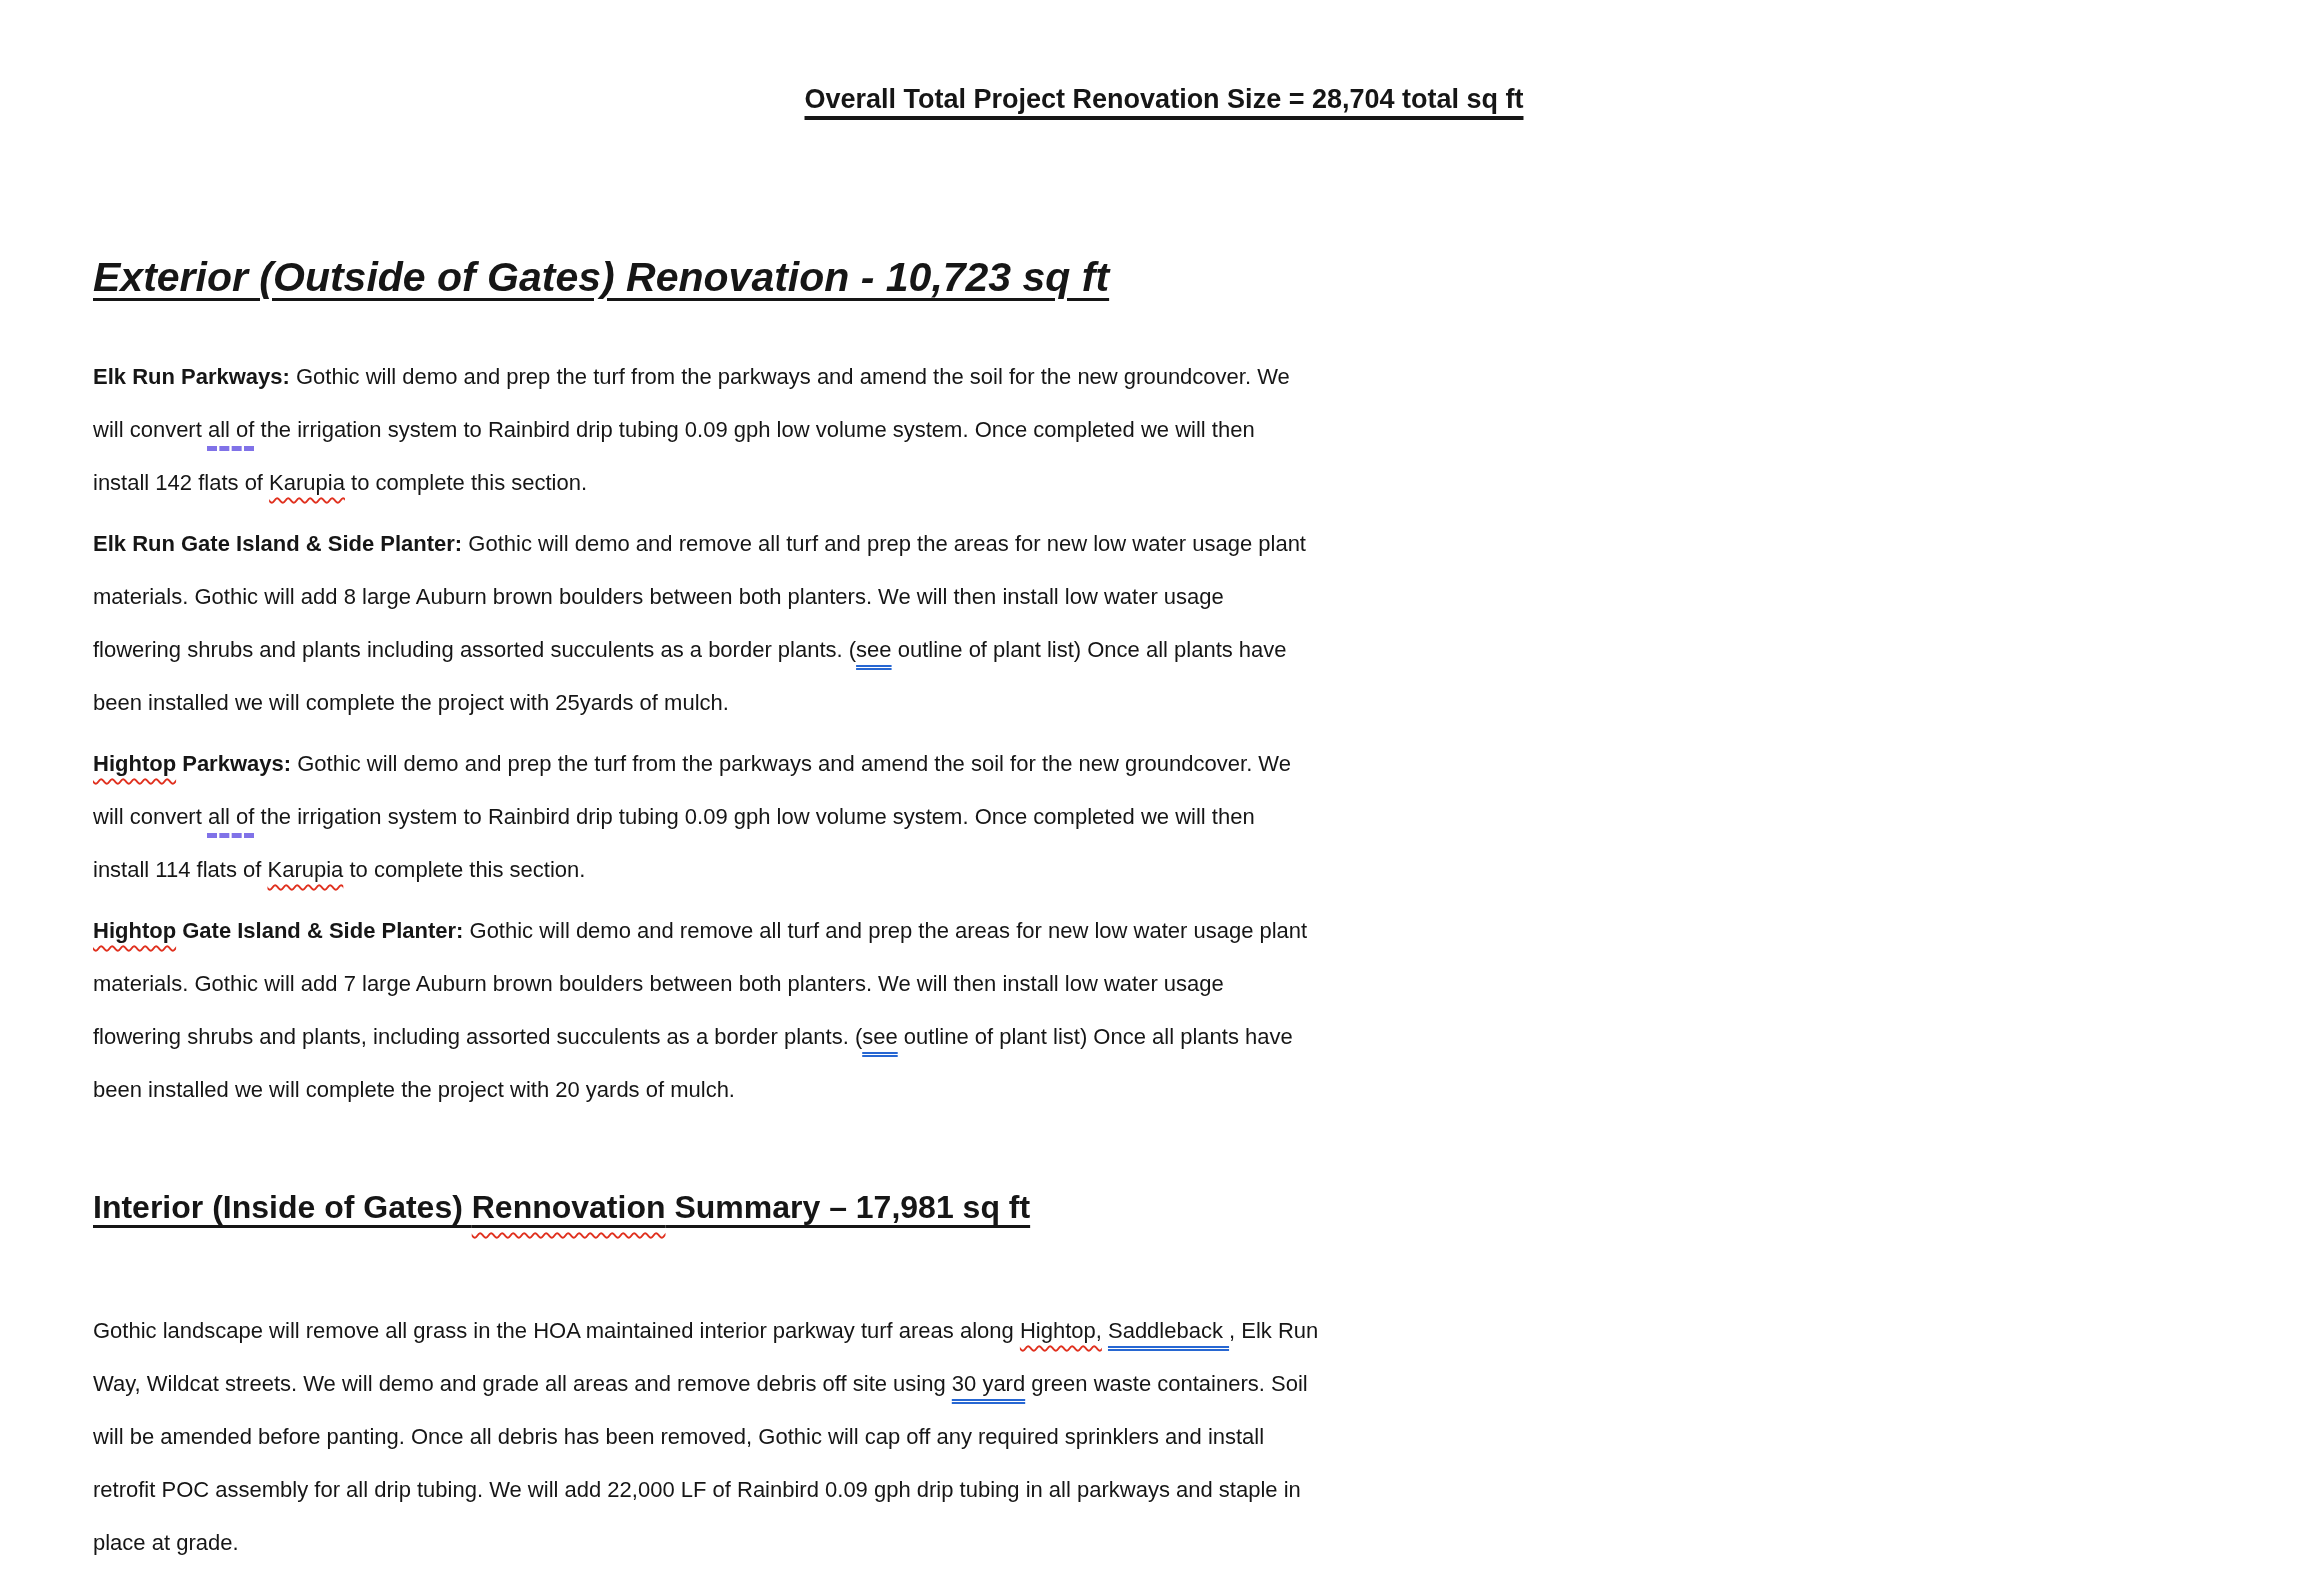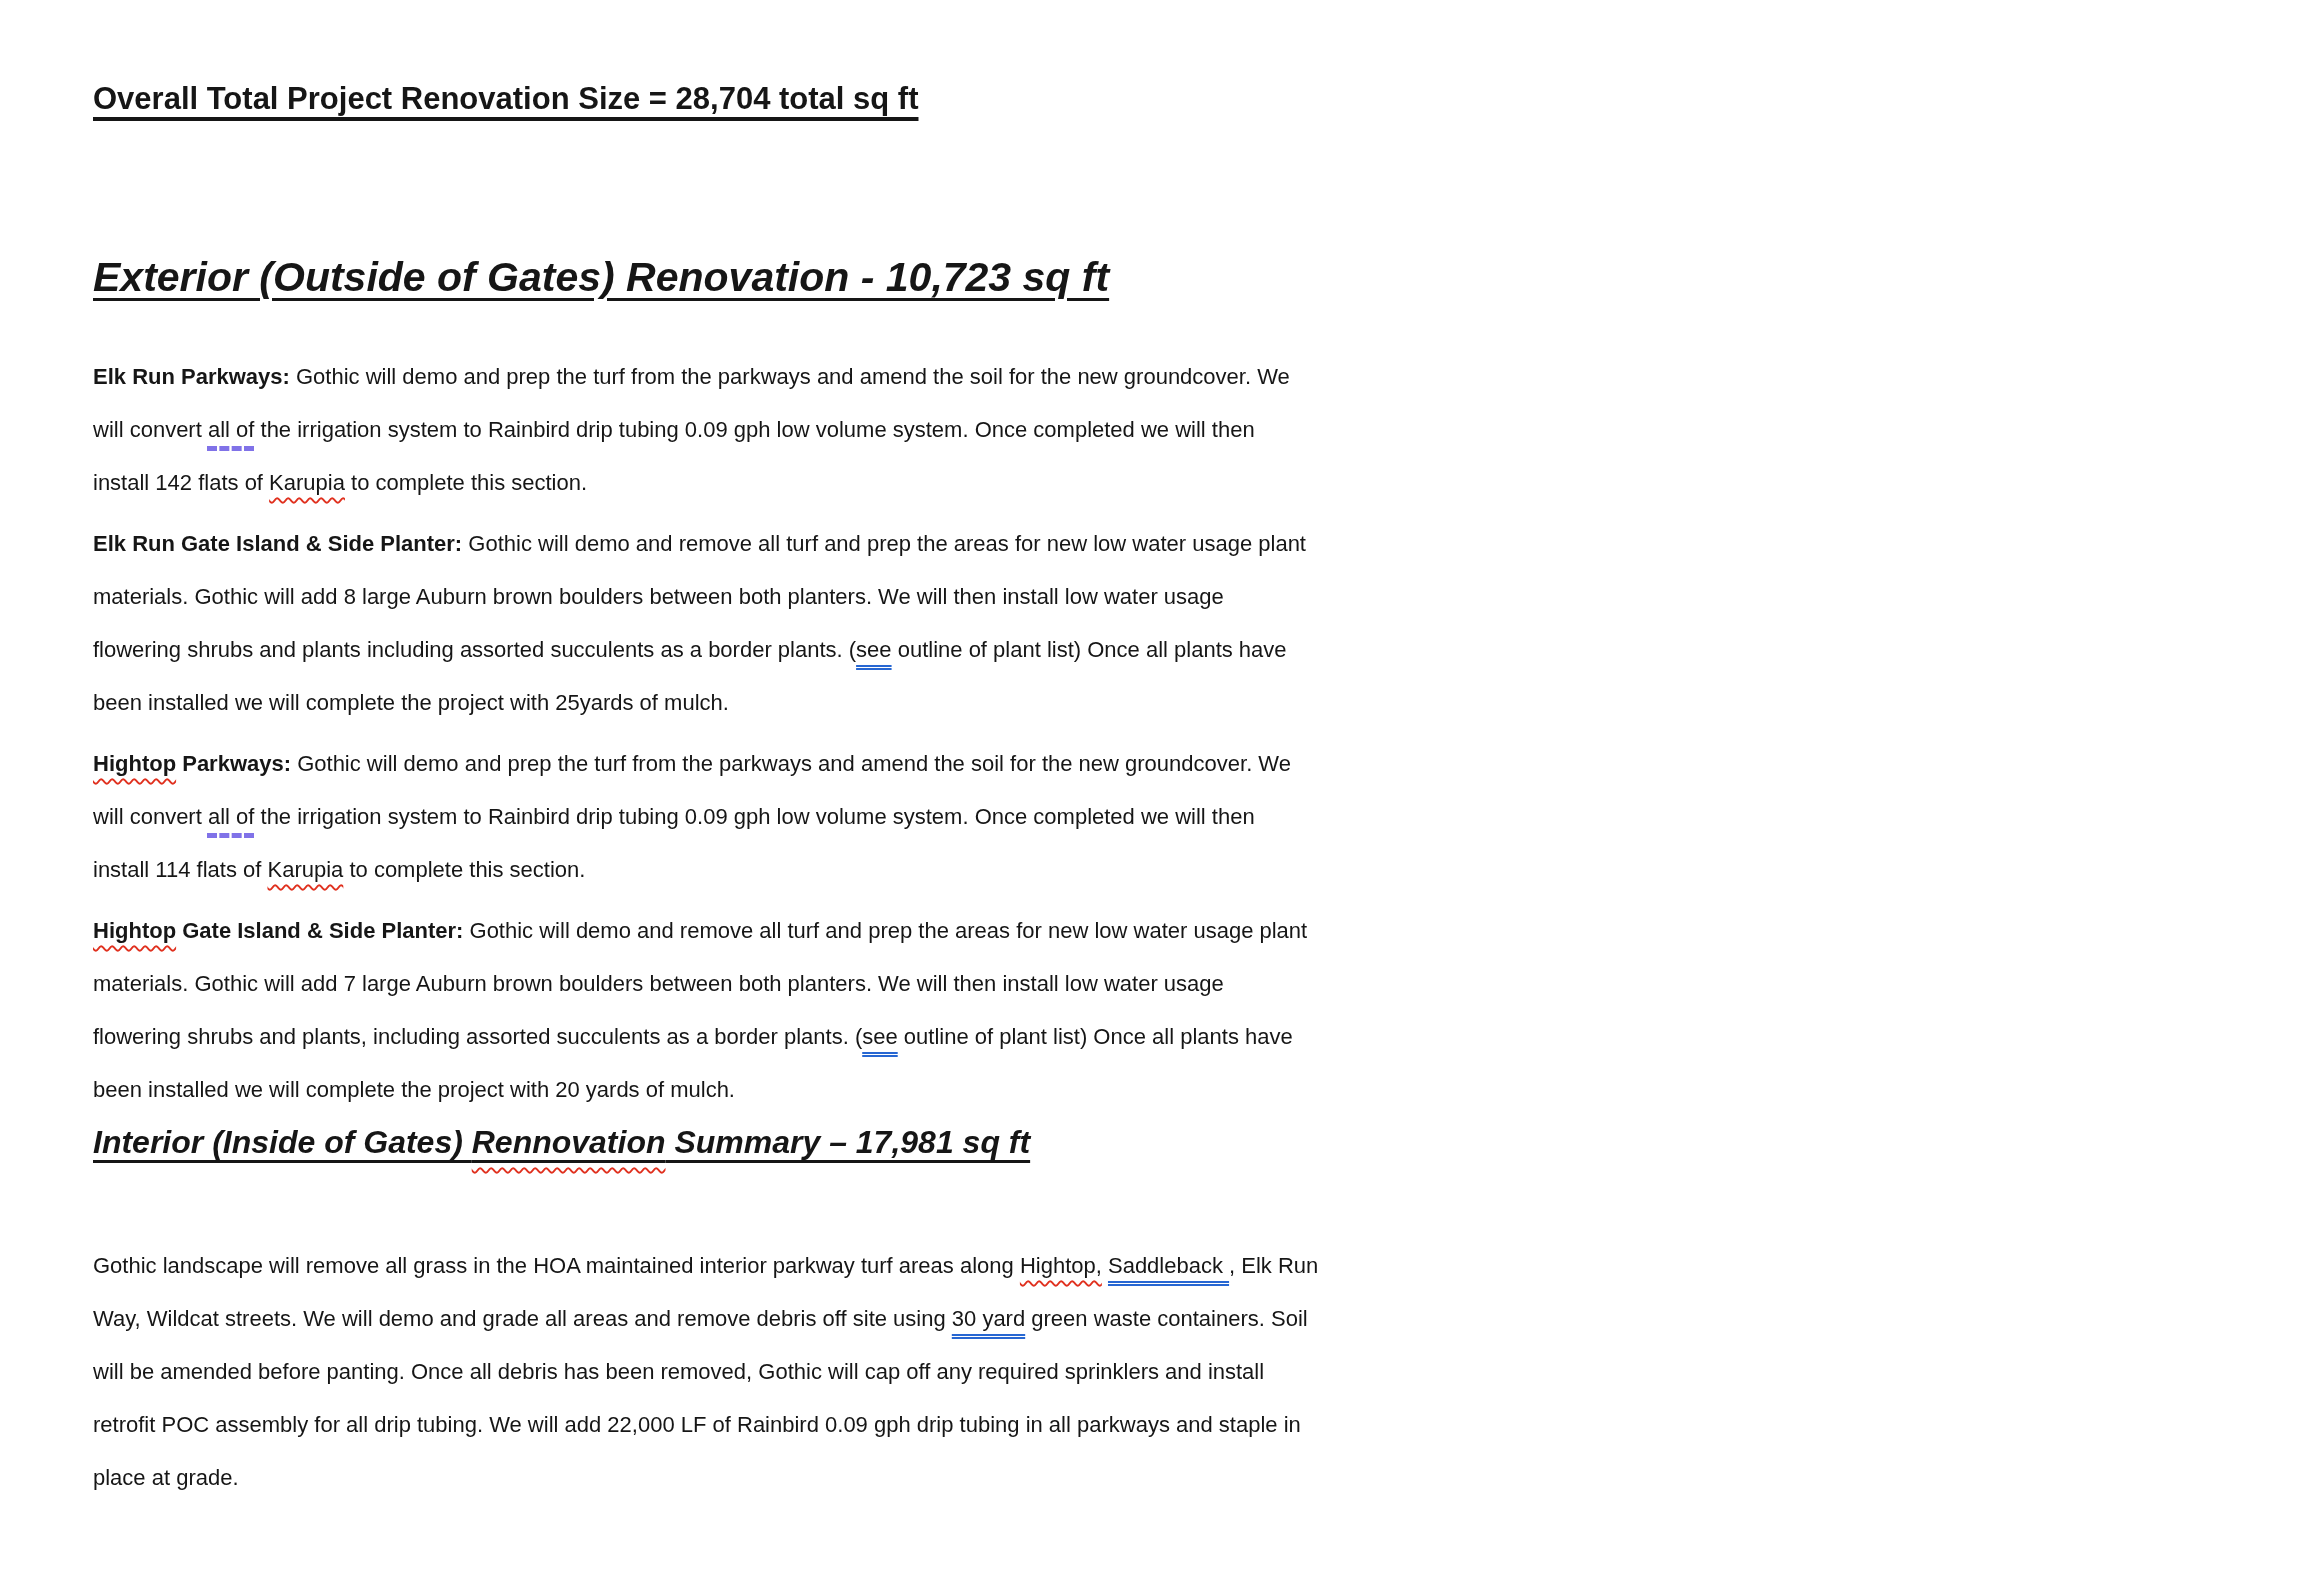--- a/index.html
+++ b/index.html
@@ -16,43 +16,43 @@
     height: 1582px;
     background: var(--bg);
     color: var(--ink);
     padding: 72px 82px 0 93px;
     font-family: "Liberation Sans", "DejaVu Sans", sans-serif;
     overflow: hidden;
   }
   .blk { margin: 0; }
   .line { display: block; white-space: nowrap; }
 
-  .blk-title { font-size: 31px; line-height: 54px; font-weight: bold; }
+  .blk-title { font-size: 27px; line-height: 54px; font-weight: bold; text-align: center; }
   .blk-title .line {
     text-decoration-line: underline;
     text-decoration-thickness: 3.7px;
     text-underline-offset: 8.3px;
   }
 
   .blk-heading-italic {
     margin-top: 125px;
     font-size: 41px; line-height: 53px;
     font-weight: bold; font-style: italic;
   }
   .blk-heading-italic .line,
   .blk-heading .line {
     text-decoration-line: underline;
     text-decoration-thickness: 2.8px;
     text-underline-offset: 6.5px;
   }
 
   .blk-heading {
+    margin-top: 65px;
     font-size: 32px; line-height: 53px;
     font-weight: bold;
-    font-style: italic;
   }
 
   .blk-paragraph { font-size: 22px; line-height: 53px; }
   .blk-heading-italic + .blk-paragraph { margin-top: 46px; }
   .blk-paragraph + .blk-paragraph { margin-top: 8px; }
   .blk-heading + .blk-paragraph { margin-top: 70px; }
 
   .bold { font-weight: bold; }
   .italic { font-style: italic; }
 

